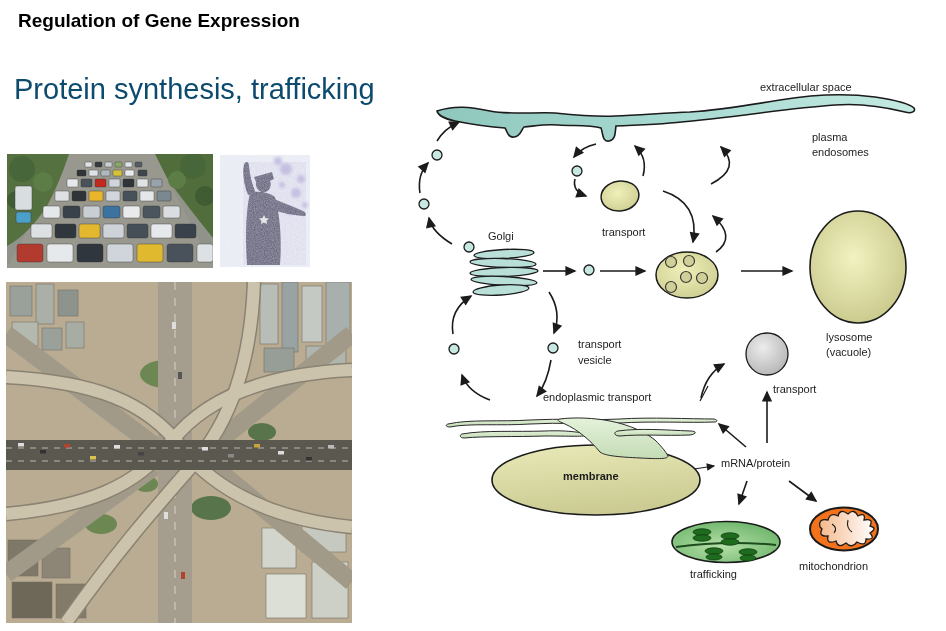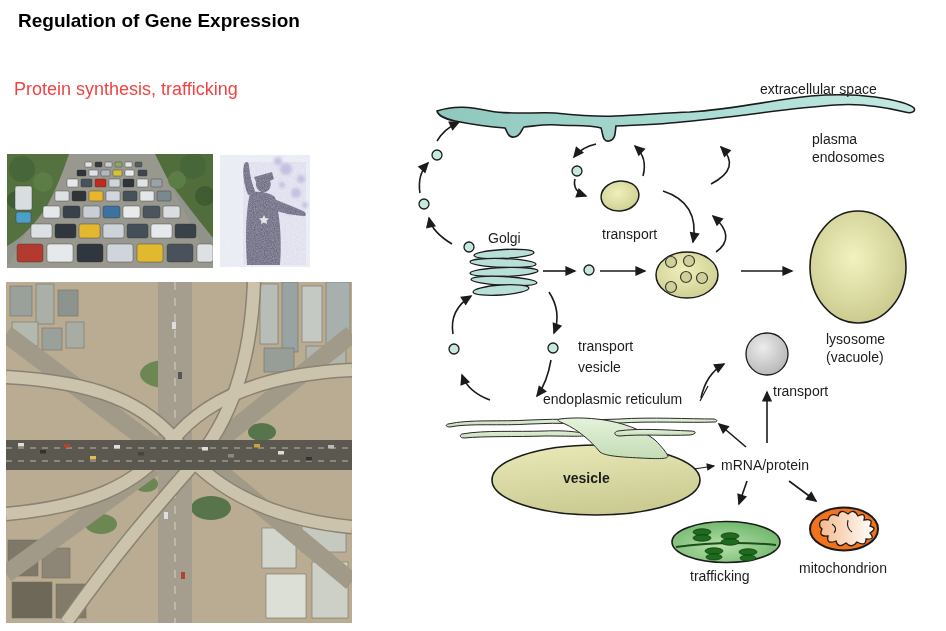--- a/index.html
+++ b/index.html
@@ -1,22 +1,22 @@
 <!DOCTYPE html>
 <html><head>
 <meta charset="utf-8">
 <style>
   html,body{margin:0;padding:0}
   body{width:946px;height:631px;position:relative;background:#ffffff;
        font-family:"Liberation Sans",sans-serif;overflow:hidden;color:#1c1c1c}
   .abs{position:absolute}
   #slide-title{left:18px;top:10px;font-size:19px;font-weight:700;color:#000}
-  #slide-subtitle{left:14px;top:74px;font-size:18px;line-height:31px;color:#ef4444}
+  #slide-subtitle{left:14px;top:74px;font-size:29px;line-height:31px;color:#0c4a6e}
   .photo{position:absolute;overflow:hidden}
-  .lbl{position:absolute;font-size:14px;line-height:1.32;color:#1c1c1c;white-space:normal}
+  .lbl{position:absolute;font-size:11px;line-height:1.32;color:#1c1c1c;white-space:normal}
   .lbl.nowrap{white-space:nowrap}
   .lbl.bold{font-weight:700}
   #diagram-svg{position:absolute;left:0;top:0;pointer-events:none}
   svg{display:block}
 </style>
 </head>
 <body>
 
 <h1 id="slide-title" class="abs" style="margin:0">Regulation of Gene Expression</h1>
 <div id="slide-subtitle" class="abs">
@@ -341,19 +341,19 @@
              Q852,549 846,543 Q838,549 836,541 Q826,545 828,536 Q818,537 822,529 Z" fill="url(#gMito)" stroke="#1b1b1b" stroke-width="1.3"></path>
     <path d="M832,524 Q838,528 834,533 M848,520 Q846,528 852,532" fill="none" stroke="#1b1b1b" stroke-width="1.1"></path>
   </g>
 </svg>
 
 <div class="lbl nowrap" style="left:760px;top:80px">extracellular space</div>
 <div class="lbl" style="left:812px;top:130px;width:80px">plasma endosomes</div>
 <div class="lbl nowrap" style="left:488px;top:229px">Golgi</div>
 <div class="lbl nowrap" style="left:602px;top:225px">transport</div>
 <div class="lbl" style="left:578px;top:336px;width:72px;line-height:1.48">transport vesicle</div>
-<div class="lbl nowrap" style="left:543px;top:390px">endoplasmic reticulum</div>
+<div class="lbl nowrap" style="left:543px;top:390px">endoplasmic transport</div>
 <div class="lbl" style="left:826px;top:330px;width:82px">lysosome (vacuole)</div>
 <div class="lbl nowrap" style="left:773px;top:382px">transport</div>
 <div class="lbl nowrap" style="left:721px;top:456px">mRNA/protein</div>
-<div class="lbl nowrap bold" style="left:563px;top:469px">vesicle</div>
+<div class="lbl nowrap bold" style="left:563px;top:469px">membrane</div>
 <div class="lbl nowrap" style="left:690px;top:567px">trafficking</div>
 <div class="lbl nowrap" style="left:799px;top:559px">mitochondrion</div>
 
 </body></html>

